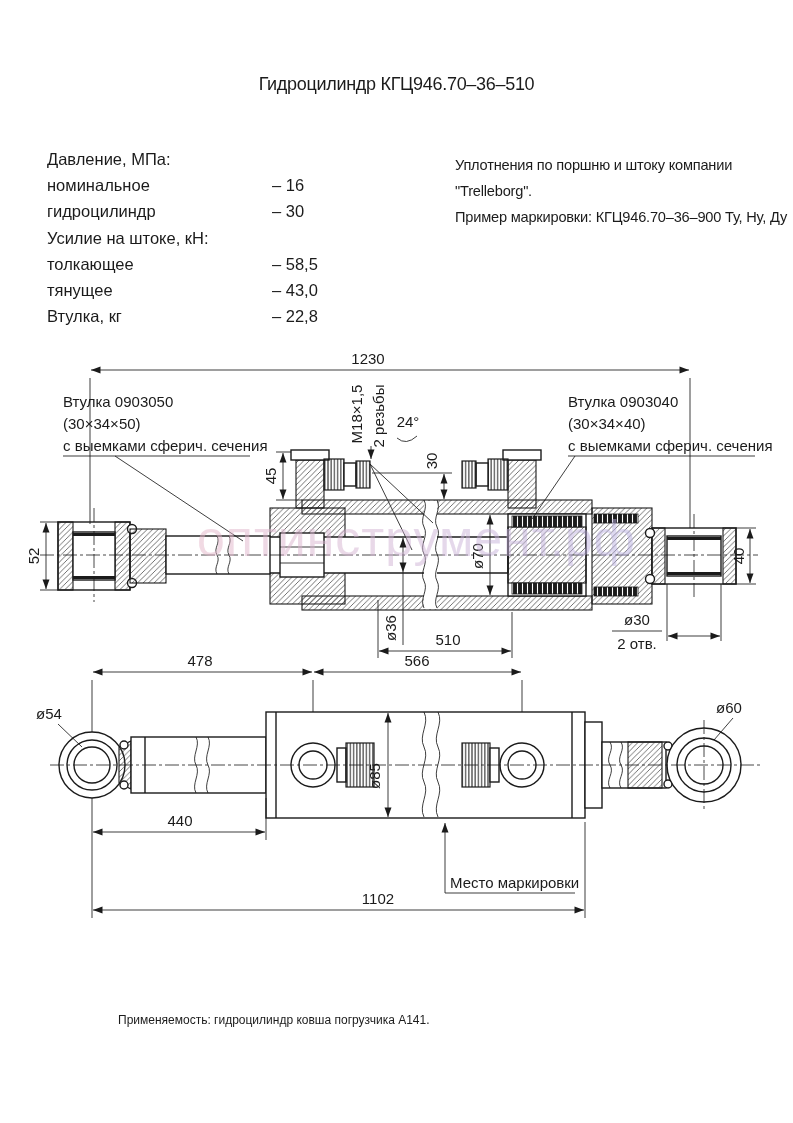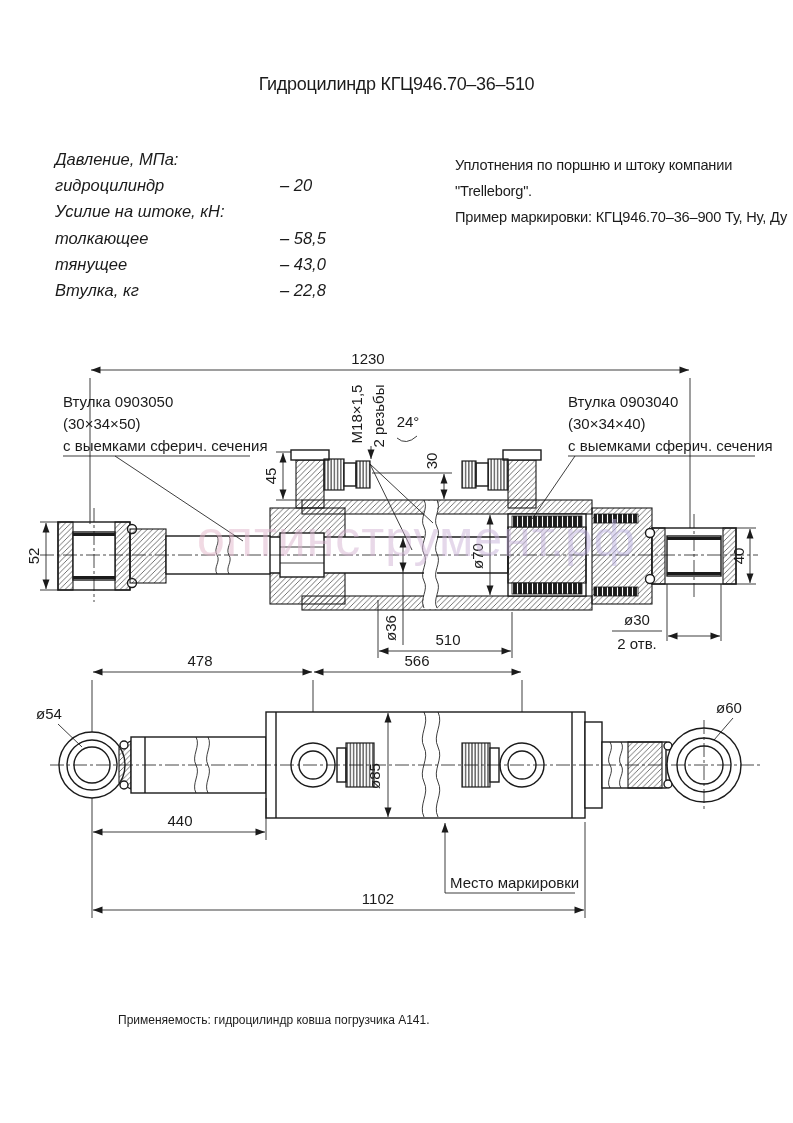--- a/index.html
+++ b/index.html
@@ -1,20 +1,20 @@
 <!DOCTYPE html>
 <html><head>
 <meta charset="utf-8">
 <style>
   html,body{margin:0;padding:0;background:#fff;}
   .page{position:relative;width:793px;height:1123px;background:#fff;overflow:hidden;
         font-family:"Liberation Sans",sans-serif;color:#1b1b1b;}
   .title{position:absolute;top:74px;left:0;width:100%;text-align:center;
          font-size:18px;letter-spacing:-0.3px;white-space:nowrap;}
-  .specs{position:absolute;left:55px;top:150px;width:340px;font-size:16.5px;font-style:italic;}
+  .specs{position:absolute;left:47px;top:150px;width:340px;font-size:16.5px;}
   .specs .row{position:relative;height:26.2px;white-space:nowrap;}
   .specs .val{position:absolute;left:225px;top:0;}
   .notes{position:absolute;left:435px;top:153px;width:340px;font-size:14.6px;
          line-height:25.8px;letter-spacing:-0.2px;white-space:nowrap;margin-left:20px;}
   .footer{position:absolute;left:118px;top:1013px;font-size:12px;white-space:nowrap;}
   svg.draw{position:absolute;top:340px;left:0;}
   .ln{stroke:#1b1b1b;stroke-width:1.4;fill:none;}
   .lnw{stroke:#1b1b1b;stroke-width:1.4;fill:#fff;}
   .lnh{stroke:#1b1b1b;stroke-width:1.1;fill:url(#hatch);}
   .vs{stroke:#1b1b1b;stroke-width:1.2;fill:url(#vstripe);}
@@ -28,21 +28,22 @@
 </style>
 </head>
 <body>
 
 <div class="page">
 
   <div class="title">Гидроцилиндр КГЦ946.70–36–510</div>
 
   <div class="specs">
     <div class="row"><span>Давление, МПа:</span><span class="val"></span></div>
-    <div class="row"><span>гидроцилиндр</span><span class="val">– 20</span></div>
+    <div class="row"><span>номинальное</span><span class="val">– 16</span></div>
+    <div class="row"><span>гидроцилиндр</span><span class="val">– 30</span></div>
     <div class="row"><span>Усилие на штоке, кН:</span><span class="val"></span></div>
     <div class="row"><span>толкающее</span><span class="val">– 58,5</span></div>
     <div class="row"><span>тянущее</span><span class="val">– 43,0</span></div>
     <div class="row"><span>Втулка, кг</span><span class="val">– 22,8</span></div>
   </div>
 
   <div class="notes">
     <div>Уплотнения по поршню и штоку компании</div>
     <div>"Trelleborg".</div>
     <div>Пример маркировки: КГЦ946.70–36–900 Ту, Ну, Ду</div>

